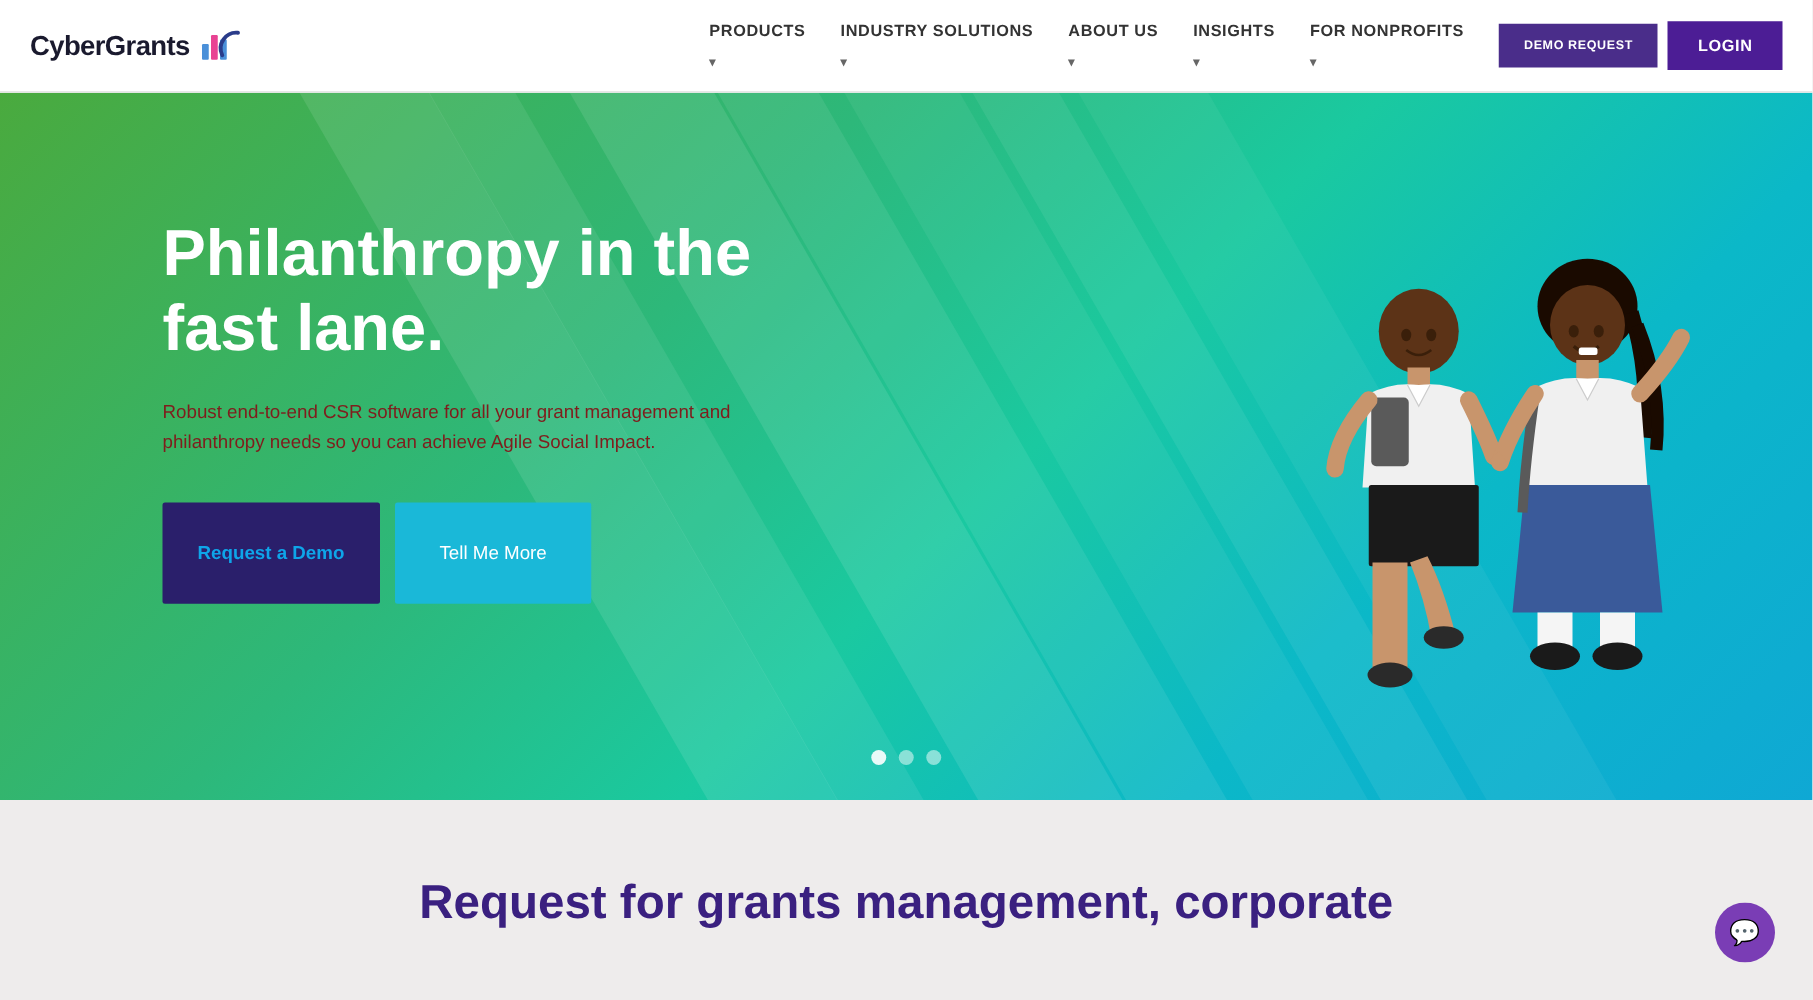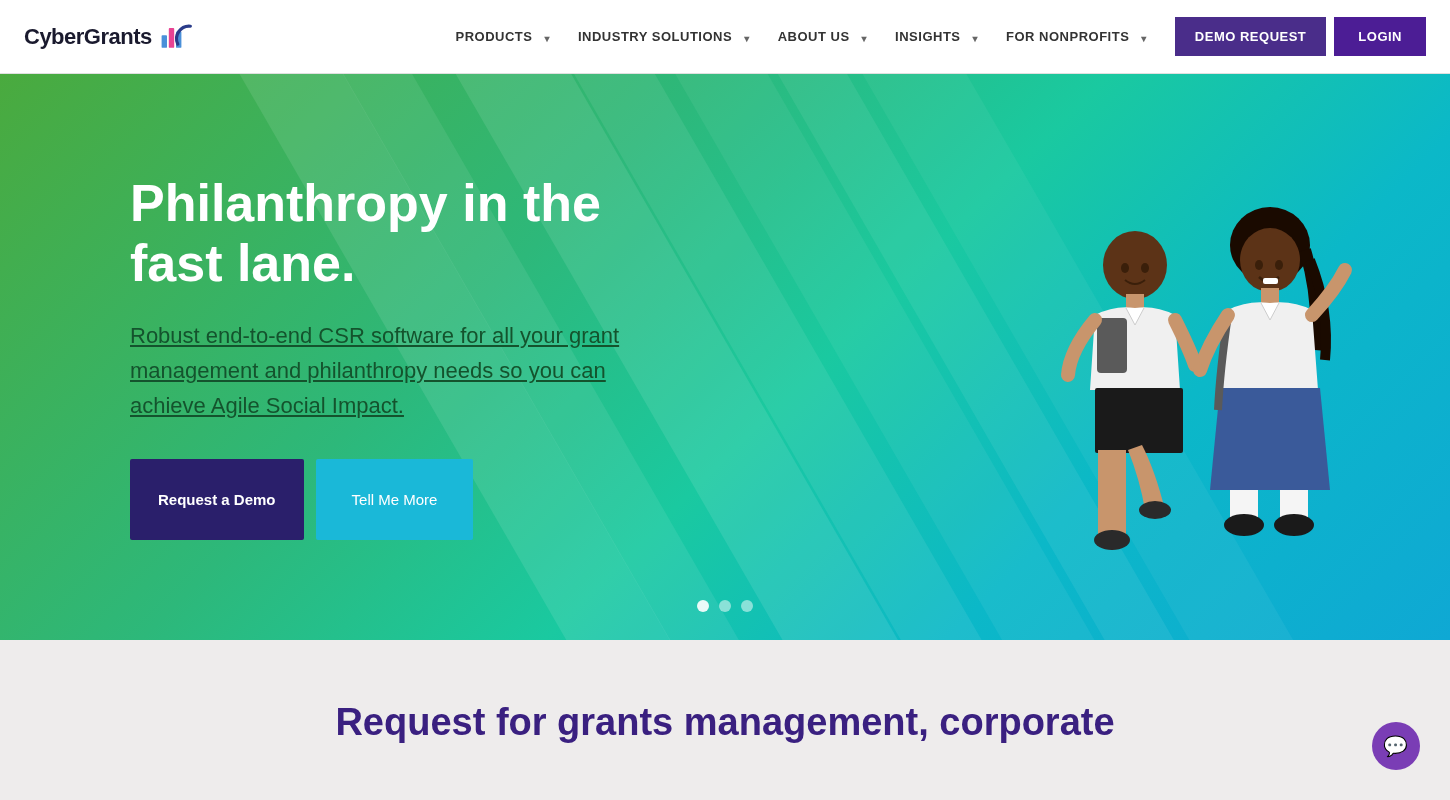--- a/index.html
+++ b/index.html
@@ -34,47 +34,48 @@
       width: 36px;
       height: 36px;
     }
     nav {
       display: flex;
       align-items: center;
       gap: 4px;
     }
     .nav-item {
       display: flex;
-      align-items: flex-end;
+      align-items: flex-start;
       gap: 12px;
       padding: 8px 12px;
       font-size: 13px;
       font-weight: 700;
       color: #333;
       cursor: pointer;
       text-transform: uppercase;
       letter-spacing: 0.5px;
       white-space: nowrap;
+      flex-direction: column;
     }
     .nav-chevron {
       font-size: 10px;
       color: #666;
     }
     .nav-buttons {
       display: flex;
       align-items: center;
       gap: 8px;
       margin-left: 12px;
     }
     .btn-demo {
       background: #4a2d8a;
       color: #fff;
       border: none;
       padding: 12px 20px;
-      font-size: 13px;
+      font-size: 10px;
       font-weight: 700;
       cursor: pointer;
       text-transform: uppercase;
       letter-spacing: 0.5px;
     }
     .btn-login {
       background: #4c1d95;
       color: #fff;
       border: none;
       padding: 12px 24px;
@@ -126,34 +127,33 @@
       max-width: 650px;
     }
     .hero-title {
       font-size: 52px;
       font-weight: 700;
       color: #fff;
       line-height: 1.15;
       margin-bottom: 24px;
     }
     .hero-subtitle {
-      font-size: 22px;
-      color: #14532d;
+      font-size: 15px;
+      color: #7f1d1d;
       line-height: 1.6;
       margin-bottom: 36px;
       max-width: 530px;
-      text-decoration: underline;
     }
     .hero-buttons {
       display: flex;
       gap: 12px;
     }
     .btn-request-demo {
       background: #2a1f6b;
-      color: #ffffff;
+      color: #0ea5e9;
       border: none;
       padding: 32px 28px;
       font-size: 15px;
       font-weight: 600;
       cursor: pointer;
       border-radius: 2px;
     }
     .btn-tell-more {
       background: #1ab8d8;
       color: #fff;

